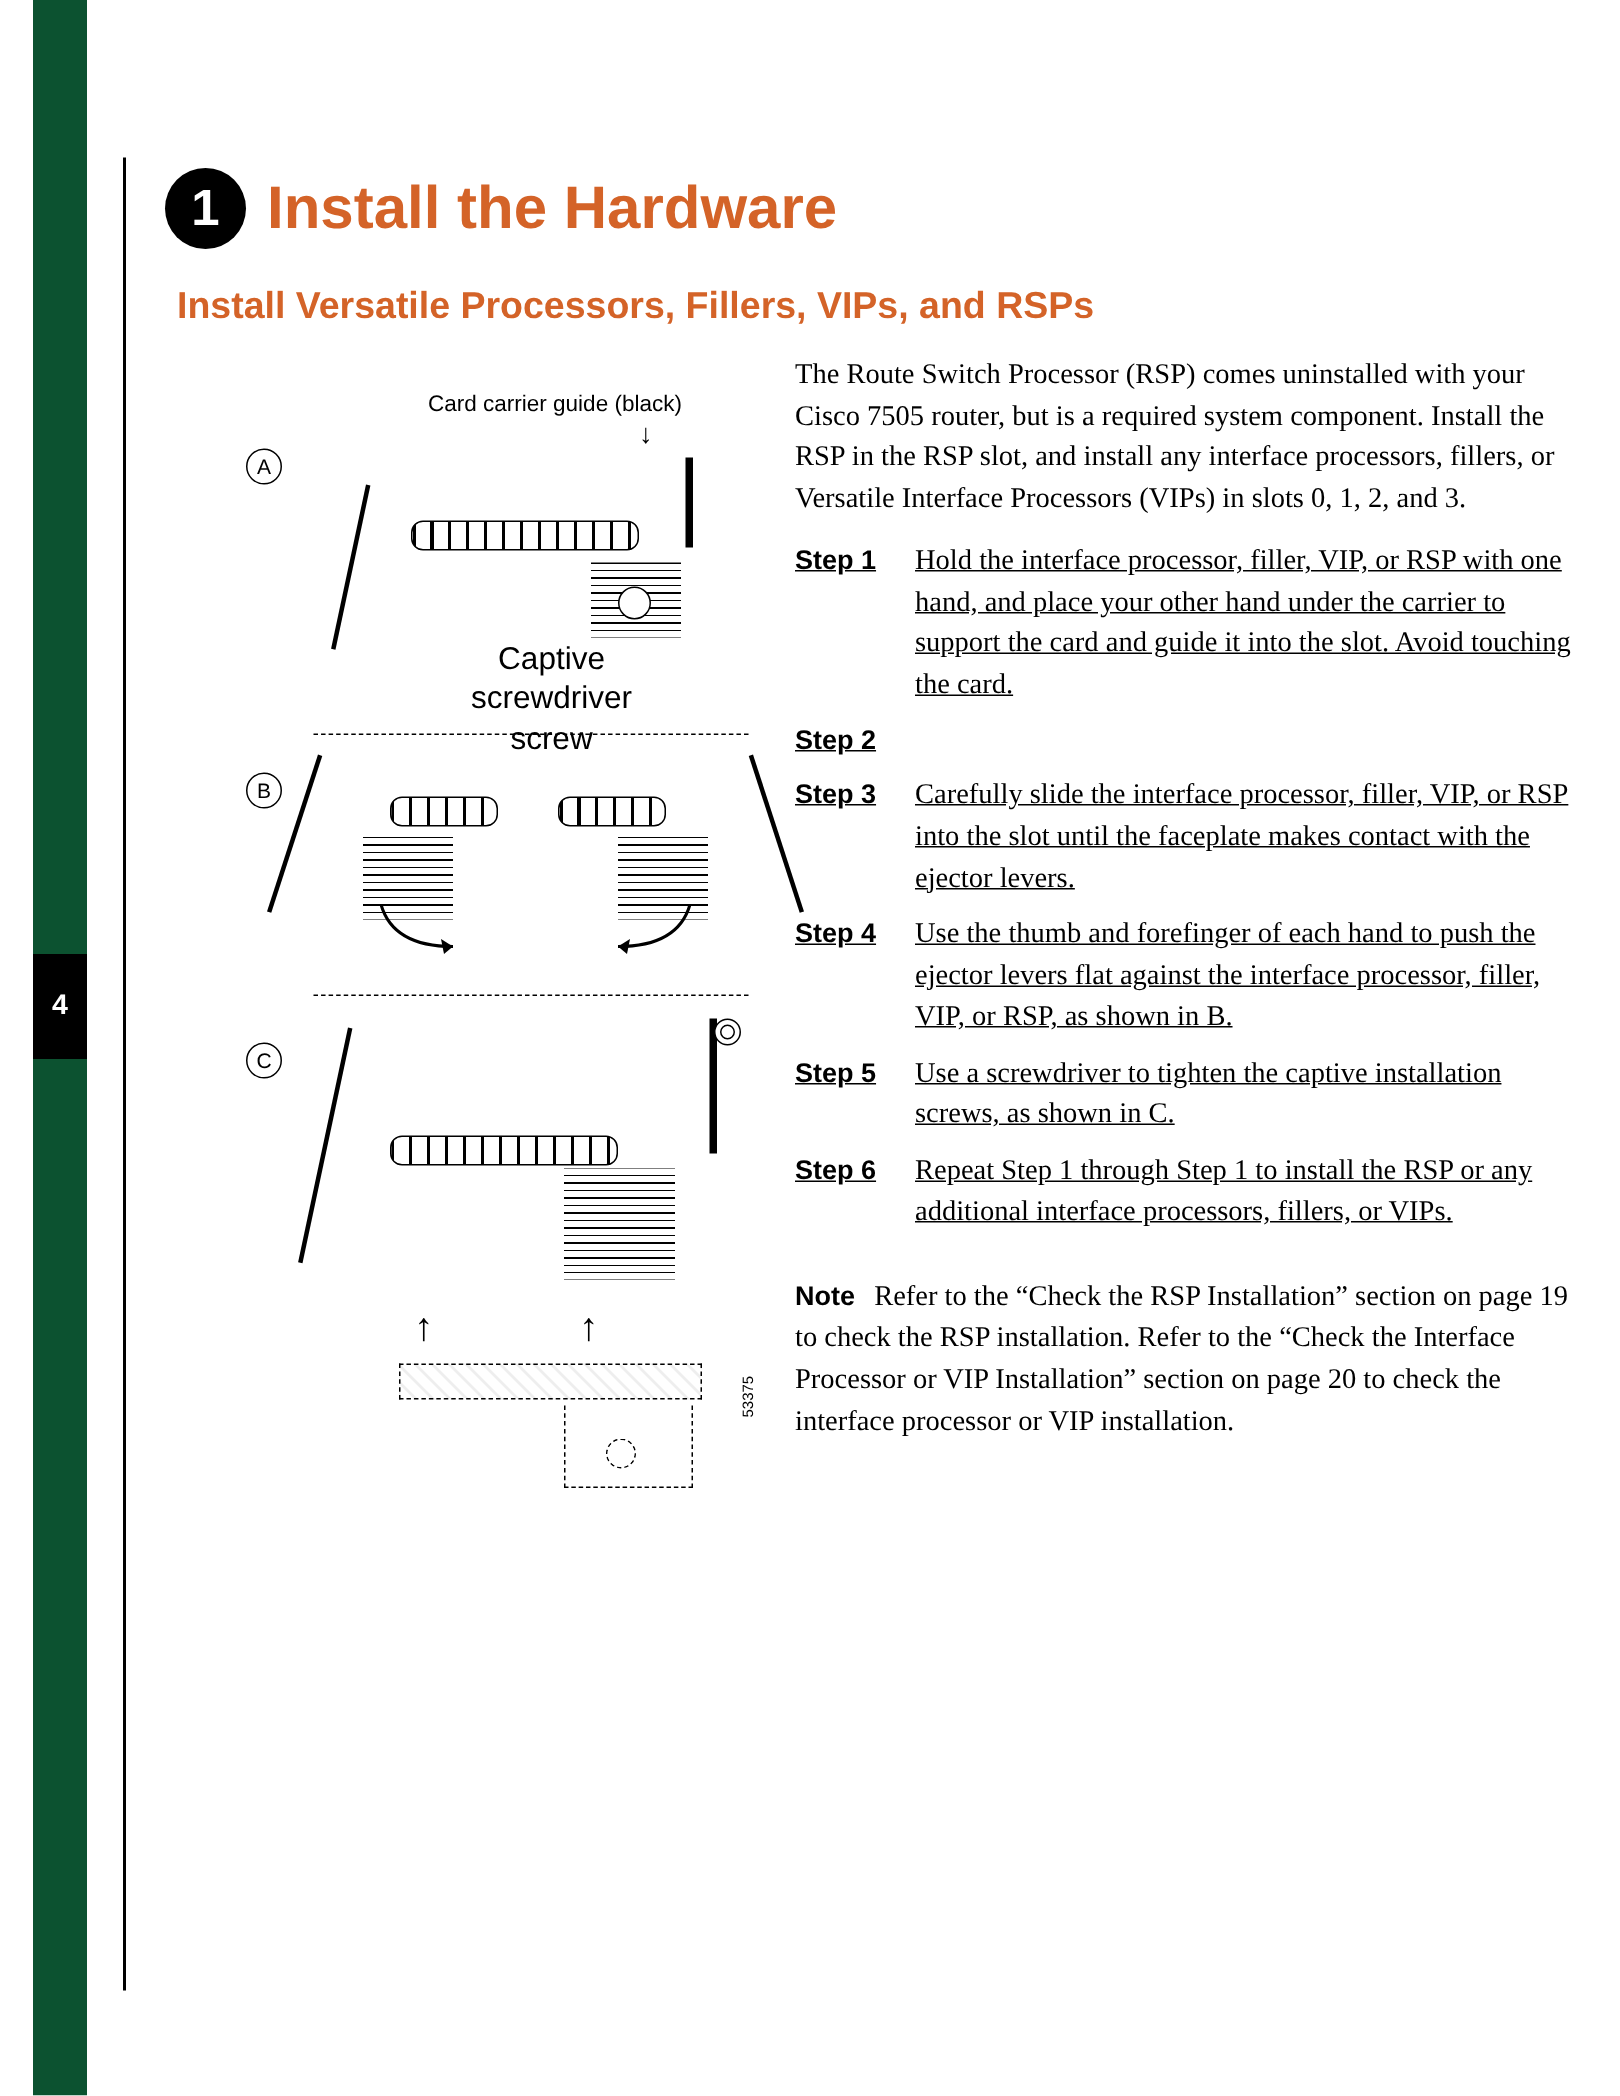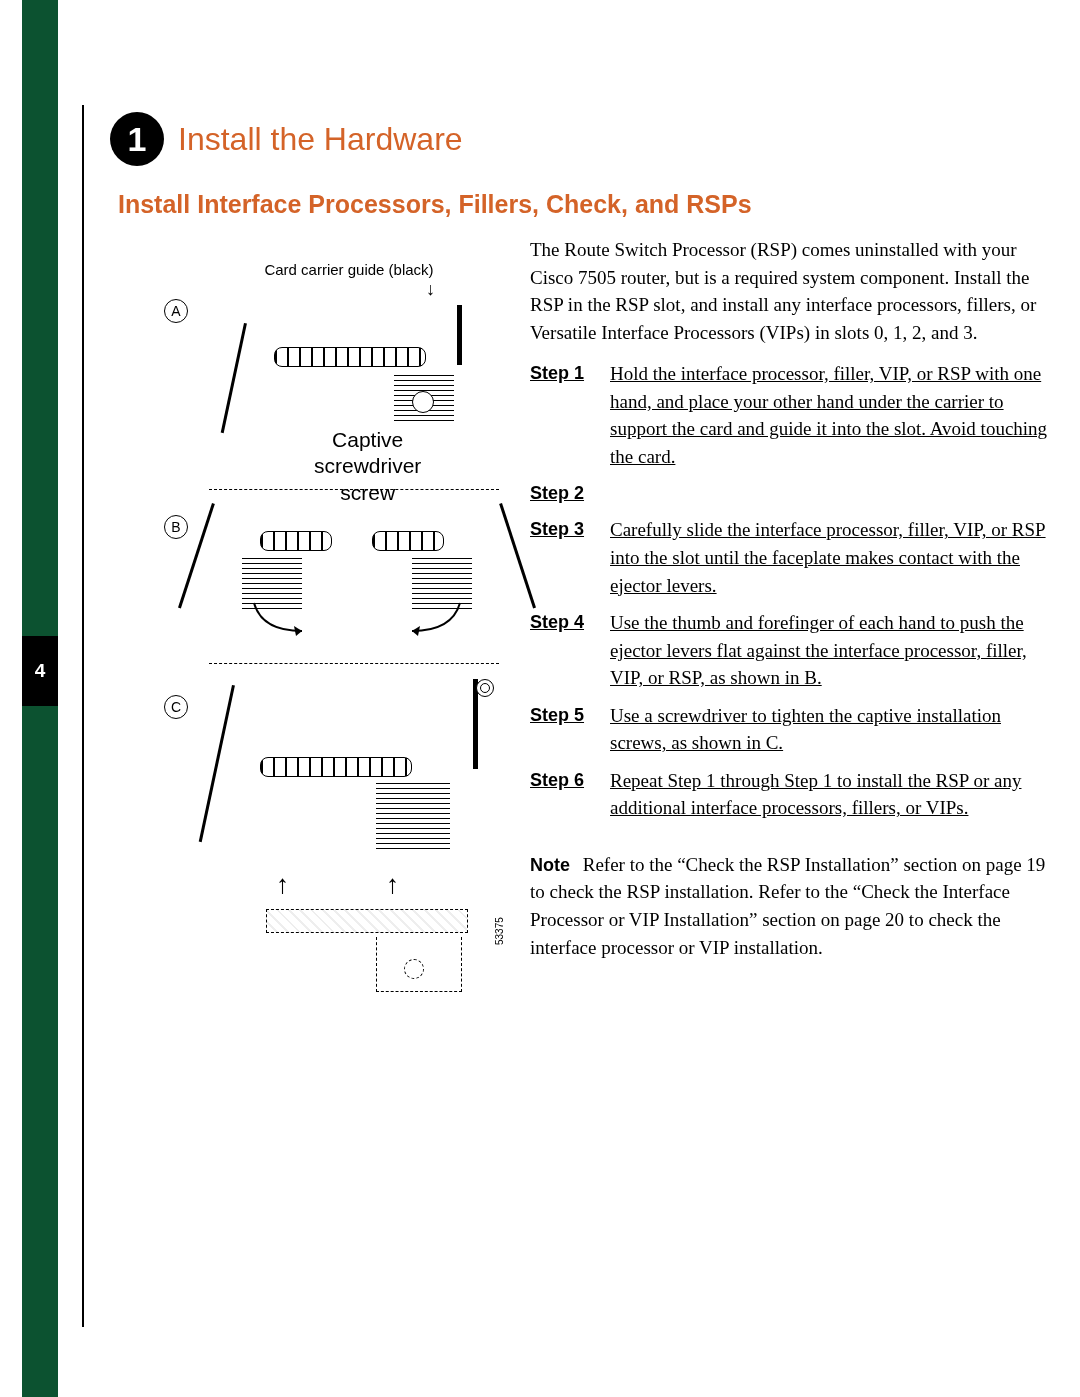--- a/index.html
+++ b/index.html
@@ -71,23 +71,23 @@
     color: #fff;
     font-family: Arial, Helvetica, sans-serif;
     font-weight: bold;
     font-size: 34px;
     display: flex;
     align-items: center;
     justify-content: center;
   }
   .main-heading {
     font-family: Arial, Helvetica, sans-serif;
-    font-weight: normal;
+    font-weight: bold;
     color: #d46328;
-    font-size: 32px;
+    font-size: 40px;
   }
   .sub-heading {
     position: absolute;
     left: 36px;
     top: 190px;
     font-family: Arial, Helvetica, sans-serif;
     font-weight: bold;
     color: #d46328;
     font-size: 25px;
   }
@@ -96,21 +96,21 @@
     left: 72px;
     top: 255px;
     width: 350px;
     height: 800px;
     font-family: Arial, Helvetica, sans-serif;
     font-size: 15px;
     color: #000;
   }
   .diag-label-top {
     position: absolute;
-    left: 100px;
+    left: 121px;
     top: 6px;
     text-align: center;
     width: 190px;
   }
   .diag-arrow-down {
     position: absolute;
     left: 272px;
     top: 24px;
     font-size: 18px;
   }
@@ -206,21 +206,21 @@
   <div class="content">
     <div class="black-rule"></div>
 
     <div class="heading-row">
       <div class="step-circle">
         <span>1</span>
       </div>
       <div class="main-heading">Install the Hardware</div>
     </div>
 
-    <div class="sub-heading">Install Interface Processors, Fillers, Check, and RSPs</div>
+    <div class="sub-heading">Install Versatile Processors, Fillers, VIPs, and RSPs</div>
 
     <div class="diagram-area">
       <div class="diag-label-top">Card carrier guide (black)</div>
       <div class="diag-arrow-down">↓</div>
 
       <div class="circ-label" style="left:10px; top:44px;">A</div>
       <div class="diag-box" style="left:90px; top:50px; width:230px; height:130px;">
         <div style="position:absolute; left:0; top:18px; width:3px; height:112px; background:#000; transform:rotate(12deg); transform-origin:top left;"></div>
         <div style="position:absolute; right:12px; top:0; width:5px; height:60px; background:#000;"></div>
         <div class="slot-teeth" style="position:absolute; left:30px; top:42px; width:150px;"></div>

